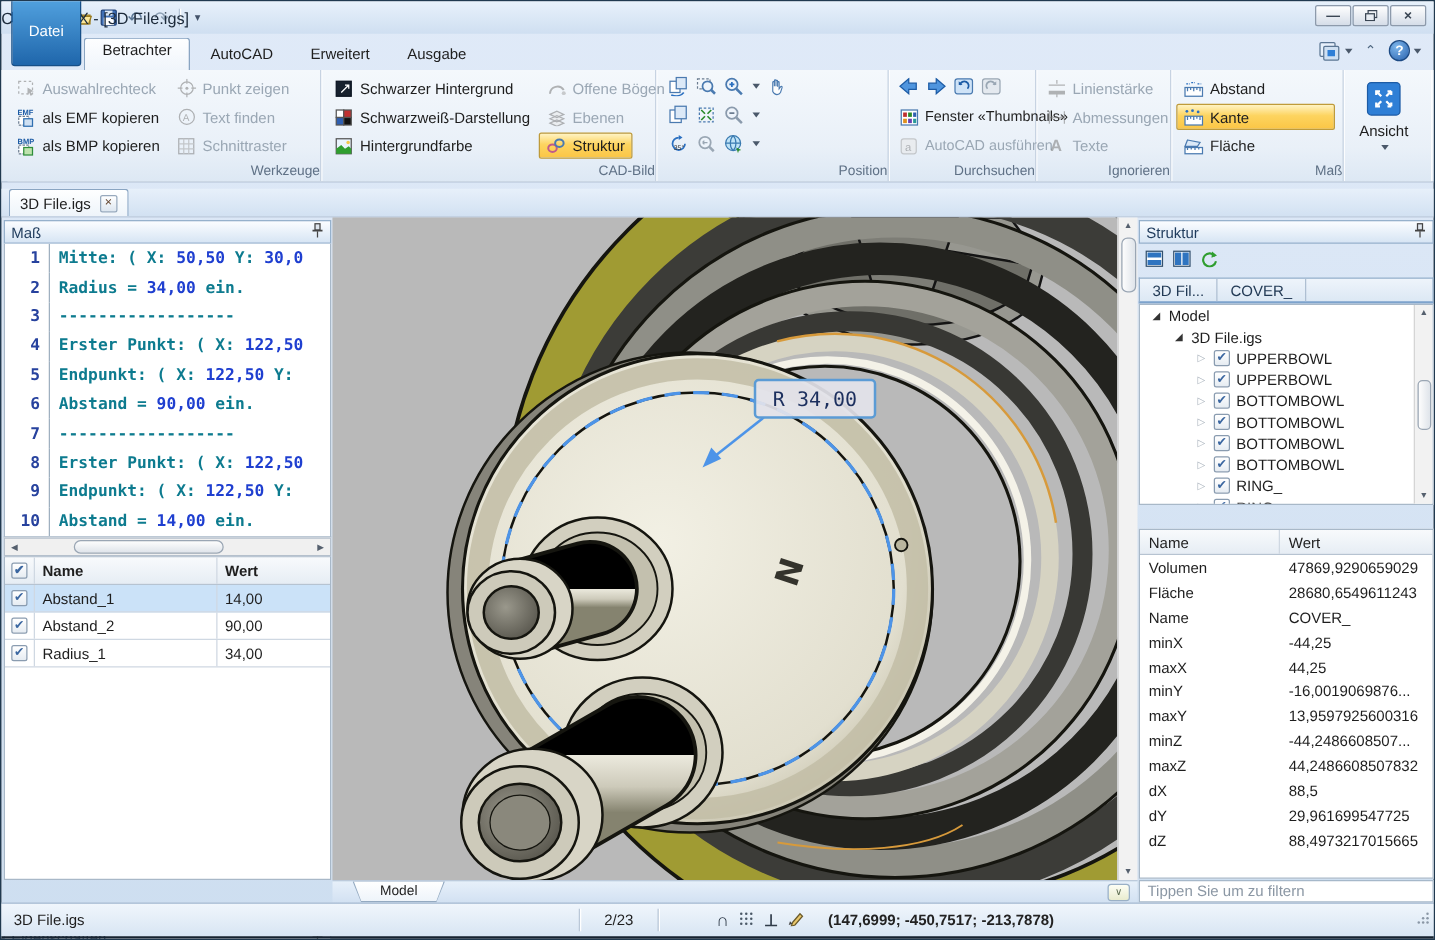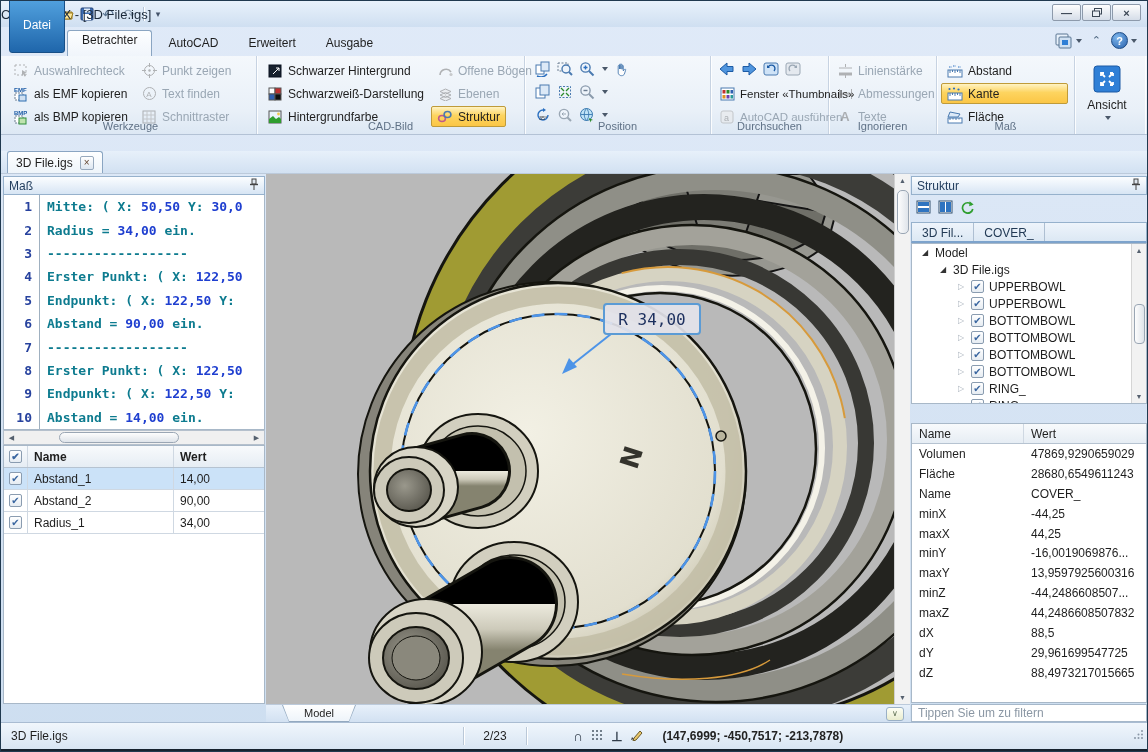--- a/index.html
+++ b/index.html
@@ -29,24 +29,24 @@
     border-radius:3px;margin-bottom:3px;padding:20px 13px}
   .tab.active{background:linear-gradient(#fdfeff,#f0f5fb);border:1px solid #8aa5c2;border-bottom:none;
     height:26px;color:#1e1e1e}
   .tabrow-right{position:absolute;right:10px;top:5px;display:flex;align-items:center;gap:10px}
   .mini{font-size:11px;color:#4f6781}
   .helpcirc{width:17px;height:17px;border-radius:50%;background:radial-gradient(circle at 35% 30%,#7db6ec,#2a62ad);
     color:#fff;font-weight:bold;font-size:11px;display:flex;align-items:center;justify-content:center;
     border:1px solid #1c4a84}
 
   
-  .ribbon{position:absolute;left:0;top:55px;right:0;height:79px;
+  .ribbon{position:absolute;left:0;top:55px;right:0;height:90px;
     background:linear-gradient(#f4f8fc,#e9f0f8 70%,#dde8f4);border-bottom:1px solid #b3c2d5}
   .rgroup{position:absolute;top:0;bottom:0;border-right:1px solid #c7d3e2;box-shadow:1px 0 0 rgba(255,255,255,.85)}
-  .glabel{position:absolute;bottom:2px;left:0;right:0;text-align:center;font-size:11px;color:#5f7186}
+  .glabel{position:absolute;bottom:2px;left:0;right:0;text-align:right;font-size:11px;color:#5f7186}
   .ritem{position:absolute;height:21px;display:flex;align-items:center;gap:5px;padding:0 5px;
     font-size:12px;white-space:nowrap;border:1px solid transparent;border-radius:2px}
   .ritem.disabled{color:#9aa7b4}
   .ritem.disabled .ric{filter:grayscale(1) opacity(.55)}
   .ritem.hl{background:linear-gradient(#fff3c3,#fdd45f 45%,#fbc646);border:1px solid #bf9b3a}
   .ric{width:16px;height:16px;flex:0 0 16px;display:flex;align-items:center;justify-content:center}
   .dd{width:0;height:0;border-left:3px solid transparent;border-right:3px solid transparent;
     border-top:4px solid #4a586a;margin-left:1px}
   .pgrid-row{position:absolute;display:flex;gap:6px;align-items:center}
   .bigbtn{position:absolute;left:5px;top:4px;width:54px;height:72px;display:flex;flex-direction:column;

